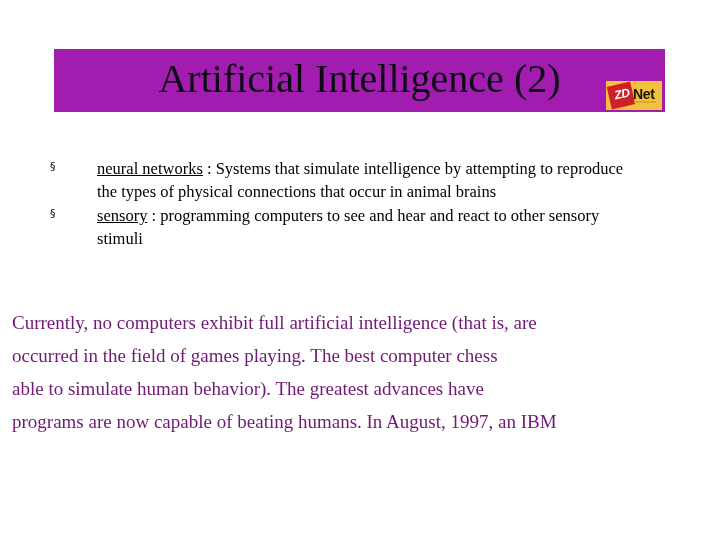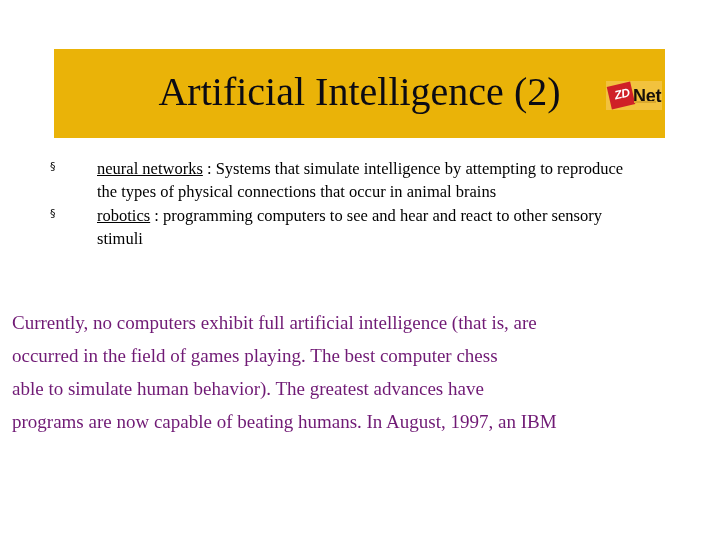--- a/index.html
+++ b/index.html
@@ -16,22 +16,22 @@
     overflow: hidden;
     position: relative;
   }
 
   
   #title-banner {
     position: absolute;
     left: 54px;
     top: 49px;
     width: 611px;
-    height: 89px;
-    background: #eab308;
+    height: 63px;
+    background: #a21caf;
     box-sizing: border-box;
   }
   #title-row {
     position: absolute;
     left: 0;
     top: 0;
     width: 100%;
     height: 100%;
     display: flex;
     align-items: center;
@@ -83,21 +83,21 @@
     color: #ffffff;
     transform: rotate(-13deg);
     line-height: 1;
     letter-spacing: -0.5px;
   }
   #zdnet-net {
     position: absolute;
     left: 27px;
     top: 6px;
     font-family: "Liberation Sans", sans-serif;
-    font-size: 18px;
+    font-size: 14px;
     font-weight: bold;
     color: #17110a;
     line-height: 1;
     letter-spacing: -0.3px;
   }
   #zdnet-underline {
     position: absolute;
     left: 28px;
     top: 20px;
     width: 22px;
@@ -182,21 +182,21 @@
   <div class="bullet-item" id="bullet-item-1">
     <span class="bullet-marker">§</span>
     <div class="bullet-body">
       <span class="term">neural networks</span><span> : </span><span>Systems that simulate intelligence by attempting to reproduce the types of physical connections that occur in animal brains</span>
     </div>
   </div>
 
   <div class="bullet-item" id="bullet-item-2">
     <span class="bullet-marker">§</span>
     <div class="bullet-body">
-      <span class="term">robotics</span><span> : </span><span>programming computers to see and hear and react to other sensory stimuli</span>
+      <span class="term">sensory</span><span> : </span><span>programming computers to see and hear and react to other sensory stimuli</span>
     </div>
   </div>
 
 </div>
 
 <div id="body-paragraph">
   <span class="pline">Currently, no computers exhibit full artificial intelligence (that is, are</span>
   <span class="pline">occurred in the field of games playing. The best computer chess</span>
   <span class="pline">able to simulate human behavior). The greatest advances have</span>
   <span class="pline">programs are now capable of beating humans. In August, 1997, an IBM</span>

